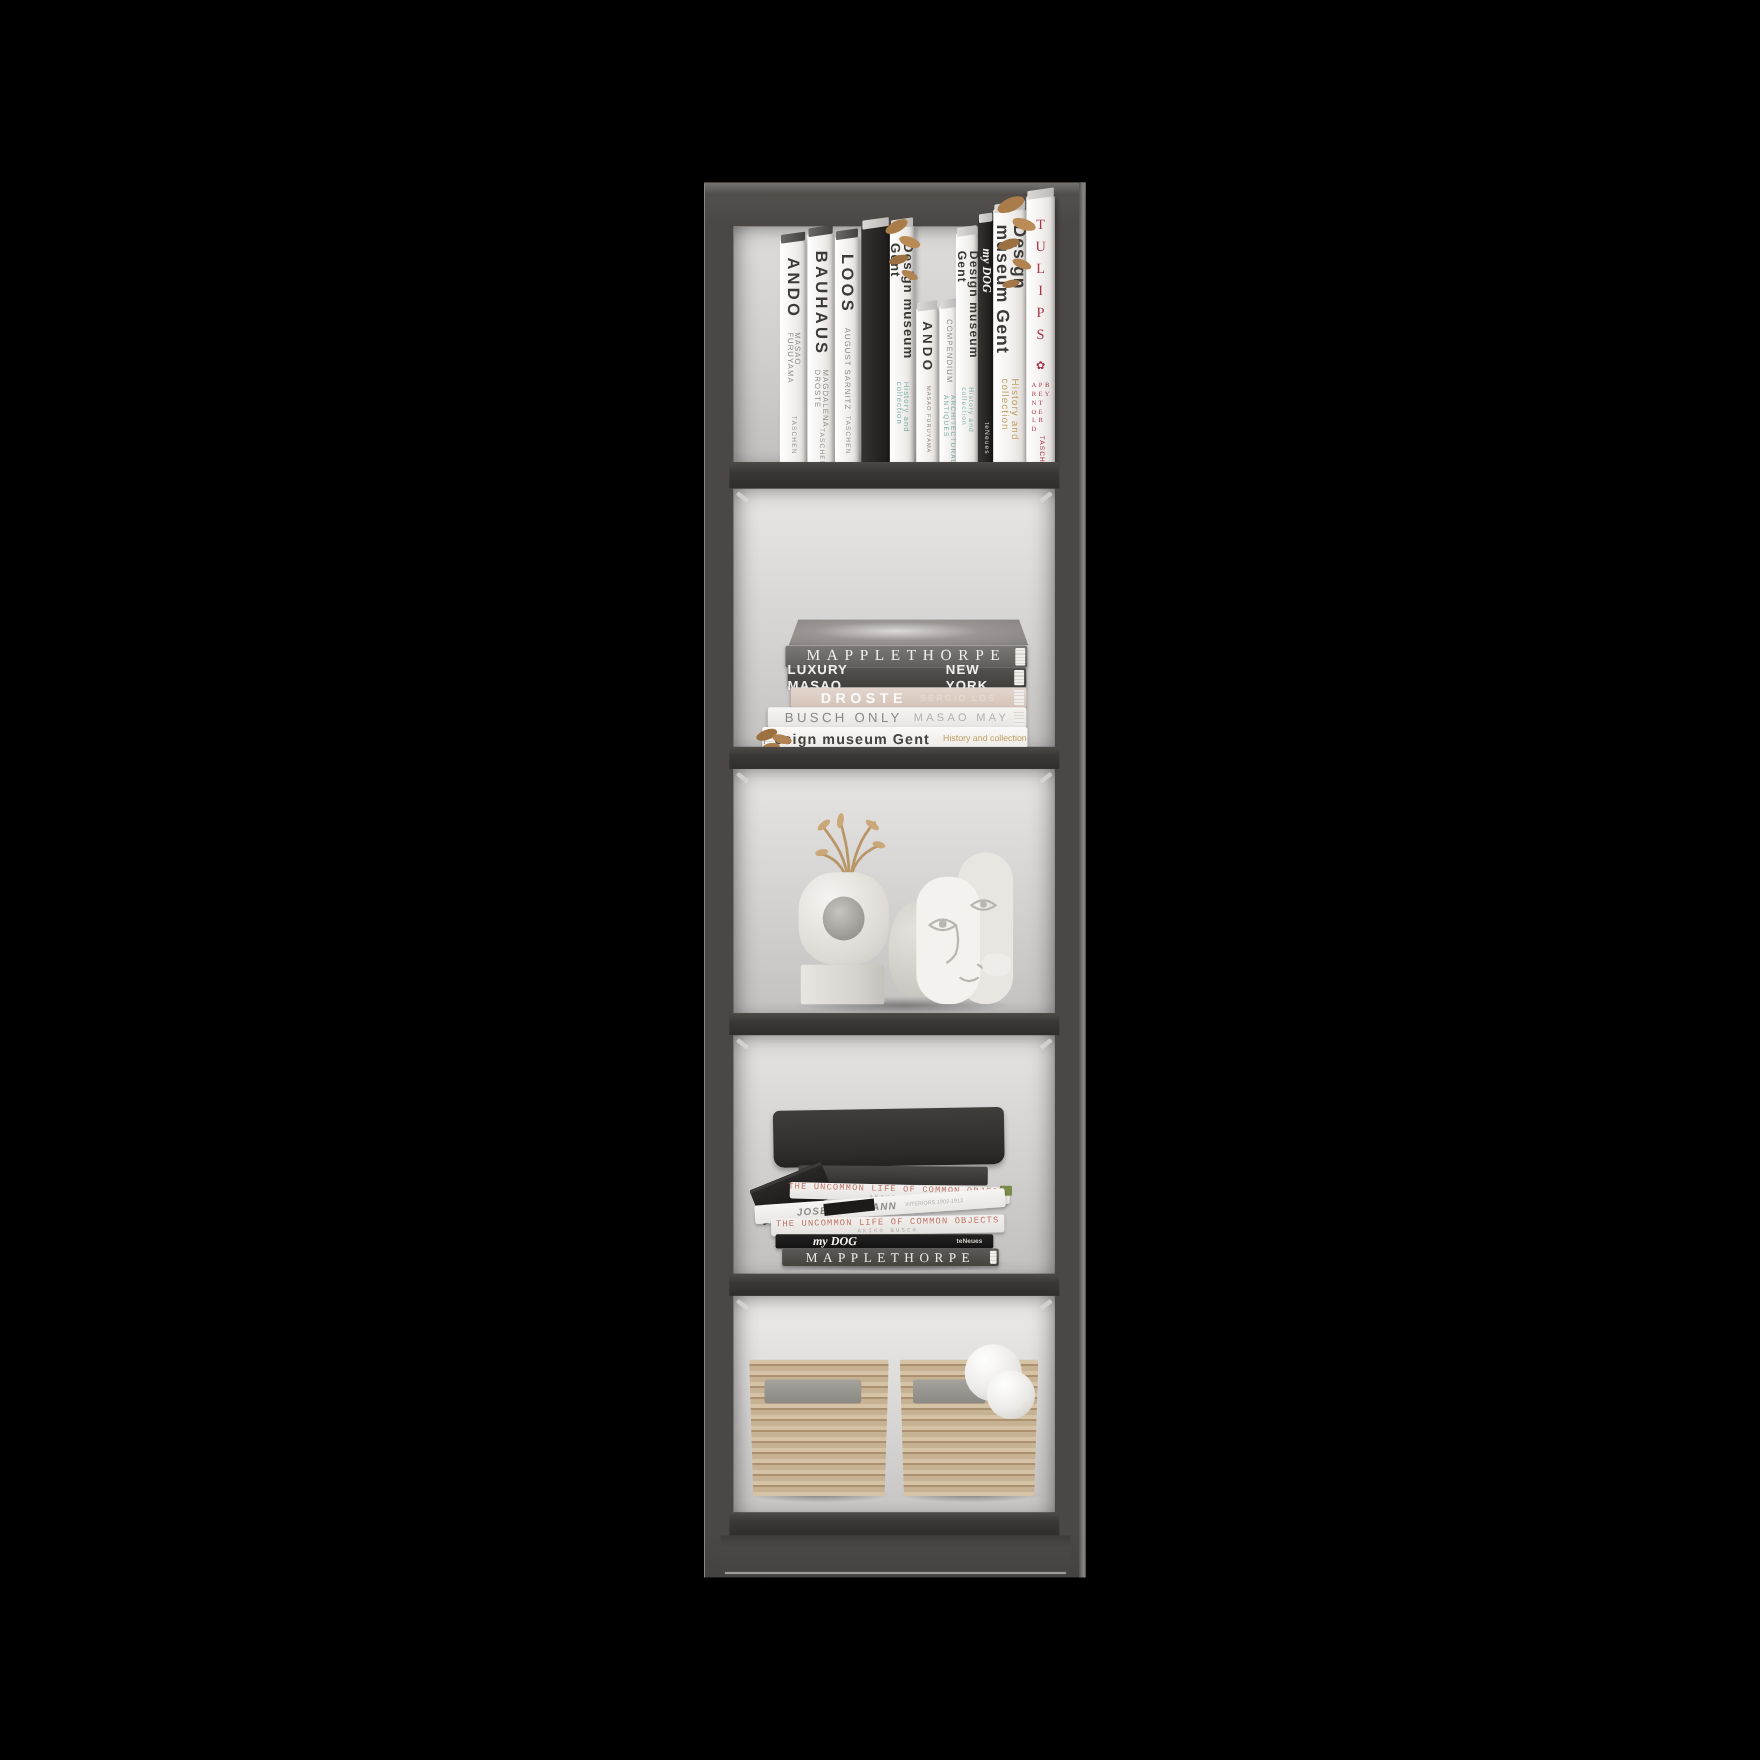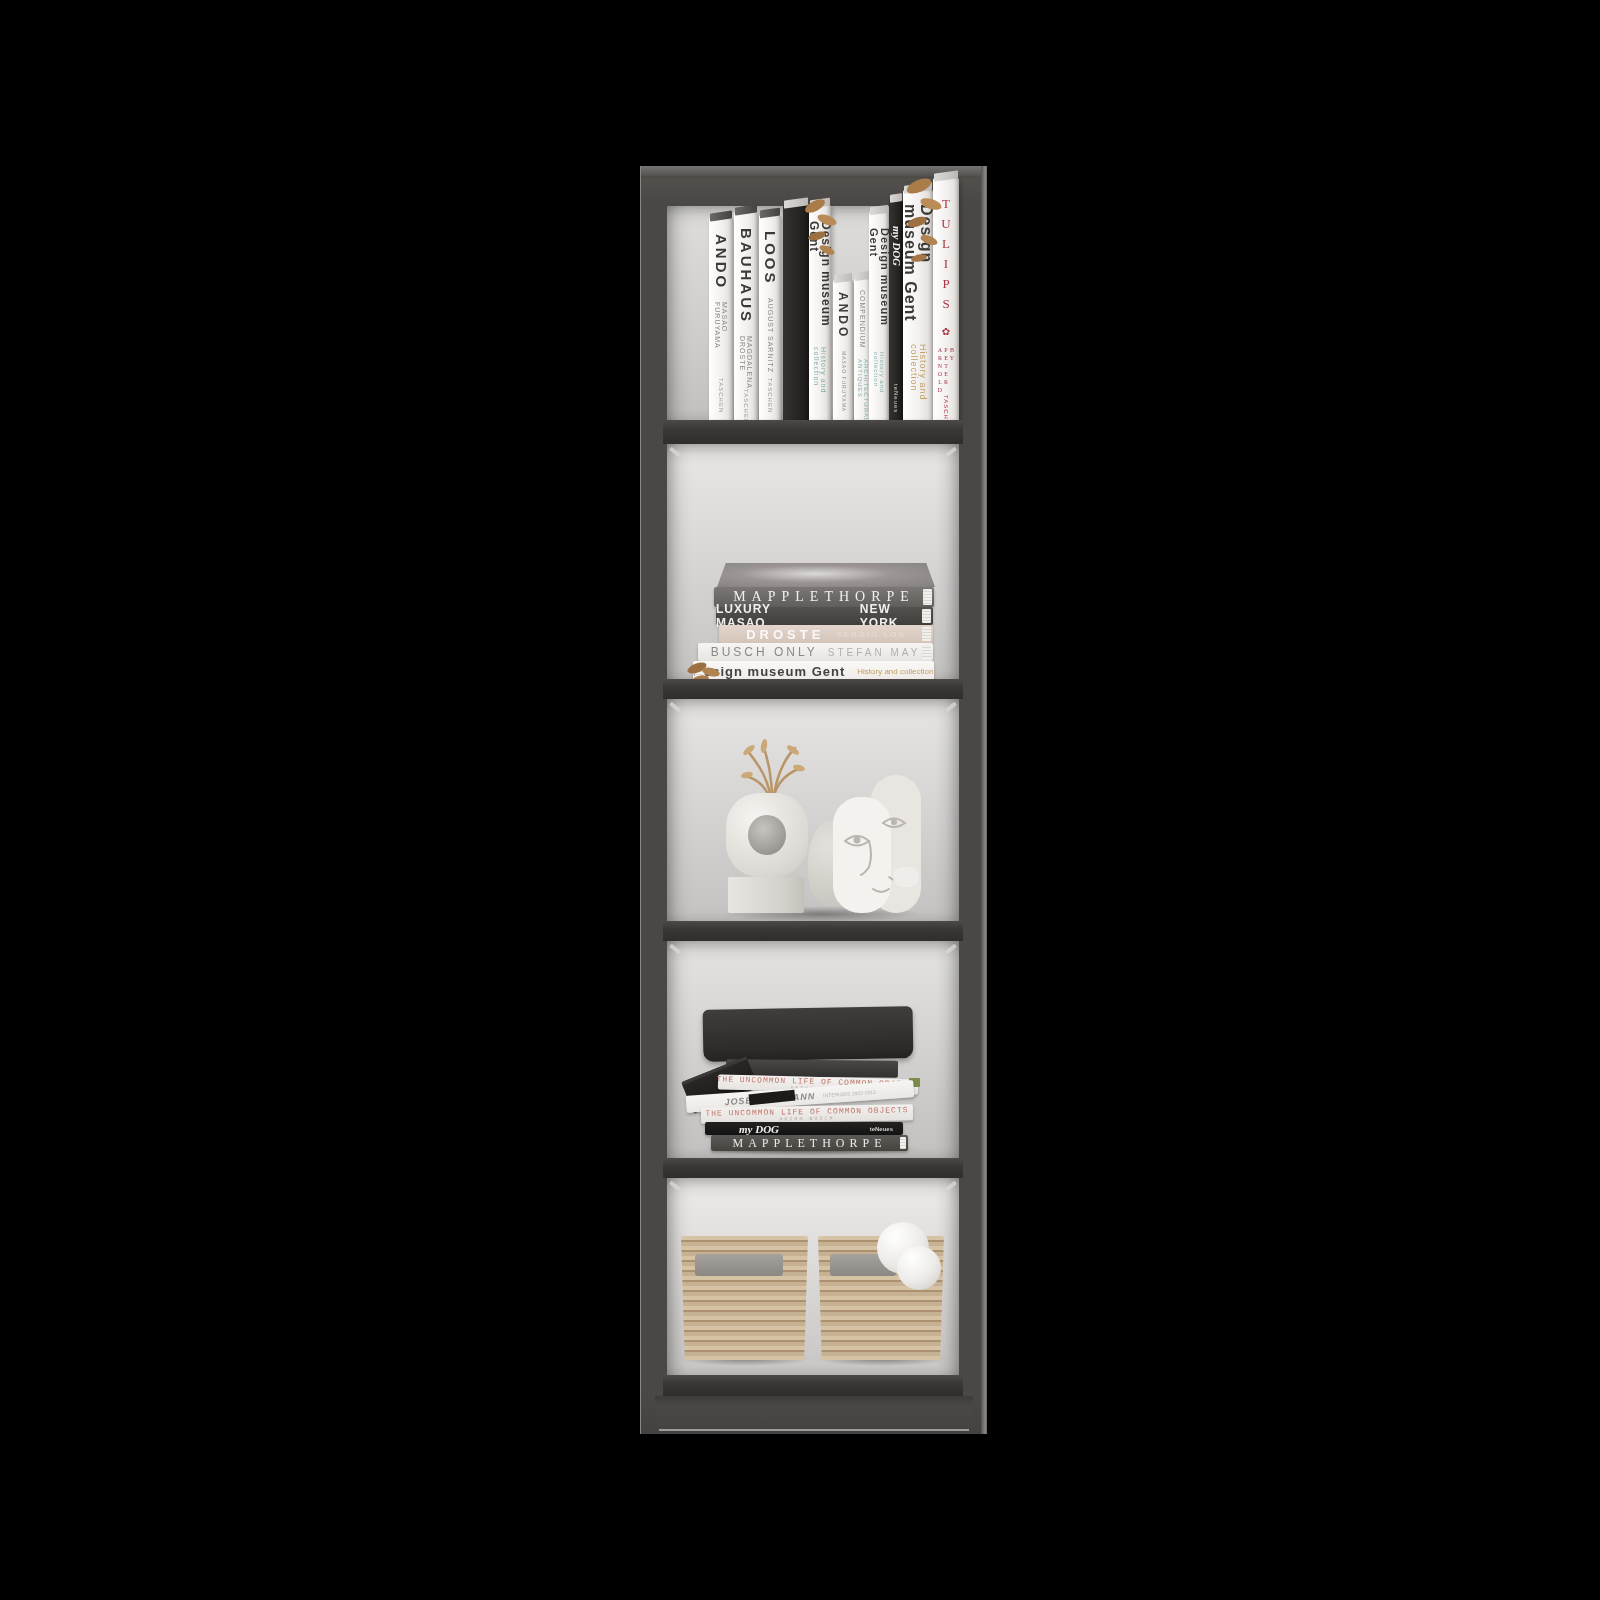--- a/index.html
+++ b/index.html
@@ -196,21 +196,21 @@
       <span style="color:#f2f0ee;font-size:12px;font-weight:bold;letter-spacing:1px;">NEW YORK</span>
       <div class="pages"></div>
     </div>
     <div class="hbook" style="left:78px;top:459px;width:214px;height:18px;background:linear-gradient(180deg,#e4d6cd,#d4c4ba);gap:12px;">
       <span style="color:#fbf9f7;font-size:13px;font-weight:bold;letter-spacing:4px;">DROSTE</span>
       <span style="color:#e9dcd3;font-size:8px;letter-spacing:2px;">SERGIO LOS</span>
       <div class="pages"></div>
     </div>
     <div class="hbook" style="left:57px;top:477px;width:235px;height:18px;background:linear-gradient(180deg,#f7f5f3,#e7e4e1);gap:10px;">
       <span style="color:#8b8885;font-size:12px;letter-spacing:3px;">BUSCH ONLY</span>
-      <span style="color:#b3b0ad;font-size:10px;letter-spacing:3px;">STEFAN MAY</span>
+      <span style="color:#b3b0ad;font-size:10px;letter-spacing:3px;">MASAO MAY</span>
       <div class="pages"></div>
     </div>
     <div class="hbook" style="left:52px;top:495px;width:241px;height:20px;background:linear-gradient(180deg,#fbf9f7,#ece9e6);gap:12px;">
       <span style="color:#44423f;font-size:13px;font-weight:bold;letter-spacing:1px;">Design museum Gent</span>
       <span class="c-gold" style="font-size:8px;">History and collection</span>
       <div class="pagesL"></div>
     </div>
     <svg style="position:absolute;left:44px;top:490px;" width="40" height="30" viewBox="0 0 40 30">
       <ellipse cx="12" cy="12" rx="10" ry="4.5" fill="#9c7040" transform="rotate(-20 12 12)"></ellipse>
       <ellipse cx="26" cy="16" rx="9" ry="4" fill="#b08350" transform="rotate(14 26 16)"></ellipse>

